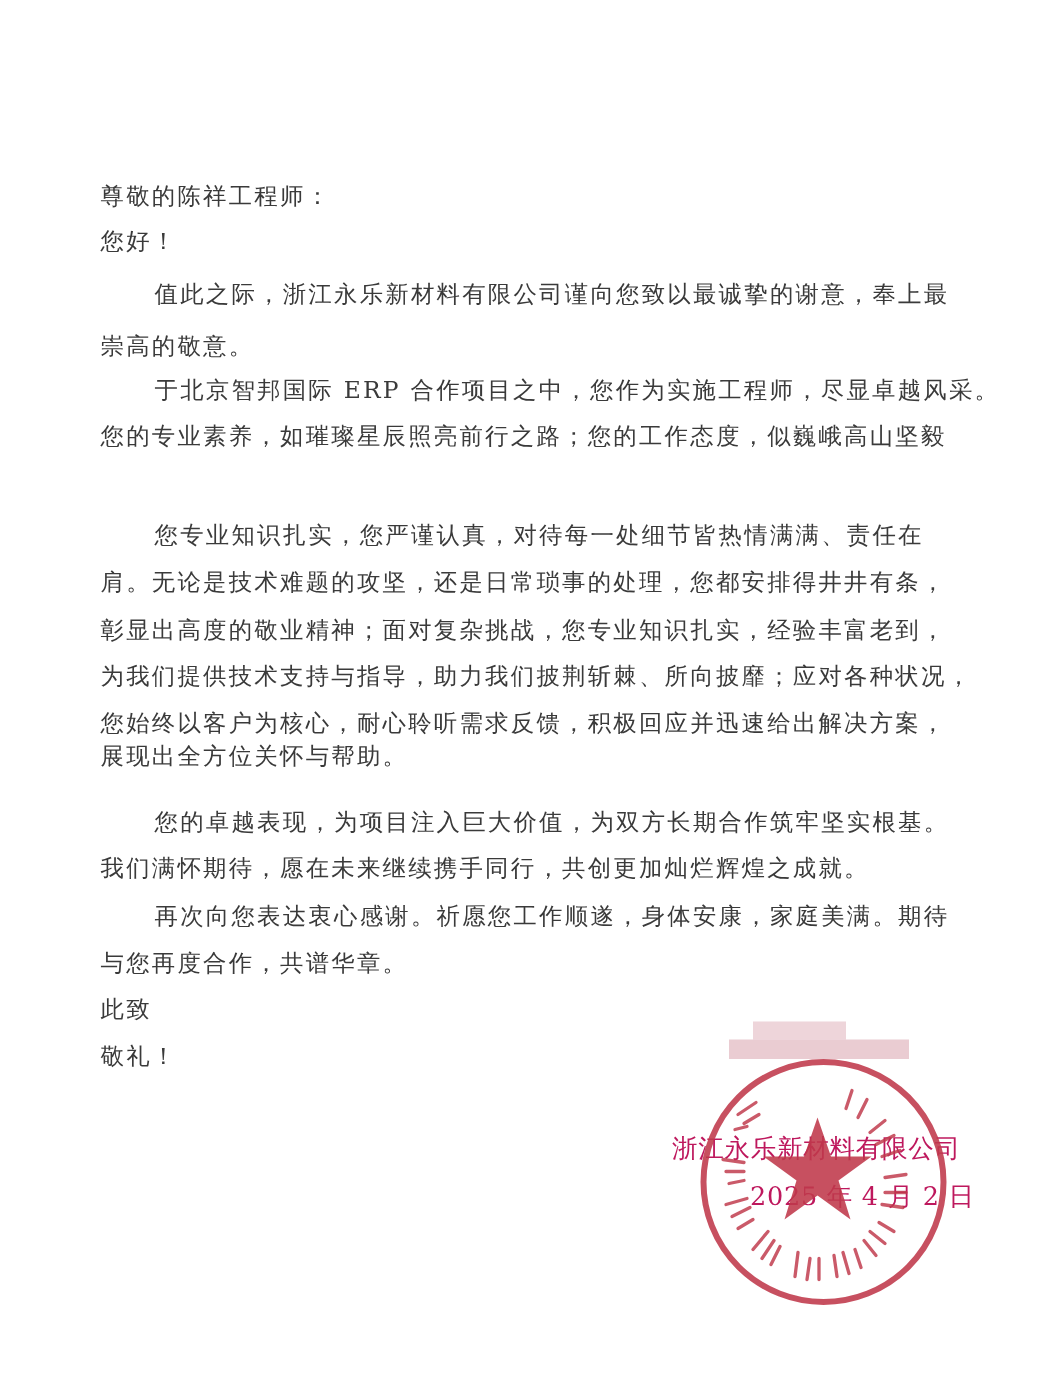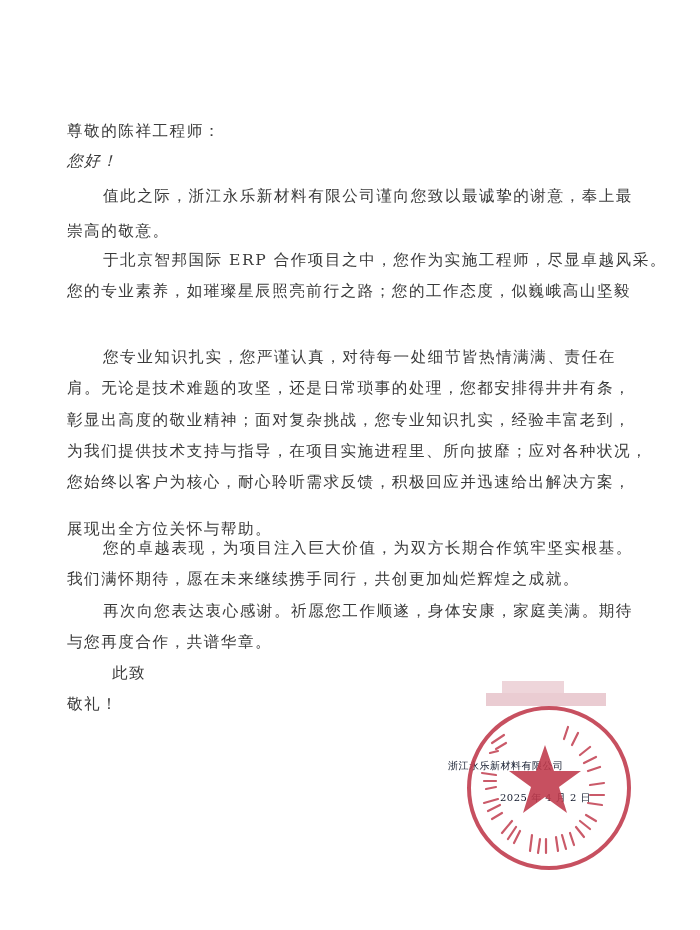--- a/index.html
+++ b/index.html
@@ -24,24 +24,24 @@
       position: absolute;
       left: 67px;
       font-size: 15.6px;
       line-height: 20px;
       white-space: nowrap;
       letter-spacing: 1.5px;
     }
     .indent { left: 103px; }
     .sig {
       position: absolute;
-      font-size: 10px;
+      font-size: 17px;
       line-height: 20px;
       white-space: nowrap;
-      color: #0f172a;
+      color: #be185d;
       letter-spacing: 0.5px;
     }
     .stamp {
       position: absolute;
       left: 462px;
       top: 703px;
       width: 172px;
       height: 172px;
       opacity: 0.88;
     }
@@ -50,42 +50,42 @@
       background: #d8a9b2;
       opacity: 0.6;
     }
   </style>
 </head>
 <body>
 
 <div class="page">
 
   <div class="line" style="top:121px;">尊敬的陈祥工程师：</div>
-  <div class="line" style="top:151px;font-style:italic;">您好！</div>
+  <div class="line" style="top:151px;">您好！</div>
 
   <div class="line indent" style="top:186px;">值此之际，浙江永乐新材料有限公司谨向您致以最诚挚的谢意，奉上最</div>
   <div class="line" style="top:221px;">崇高的敬意。</div>
 
   <div class="line indent" style="top:250px;">于北京智邦国际 ERP 合作项目之中，您作为实施工程师，尽显卓越风采。</div>
   <div class="line" style="top:281px;">您的专业素养，如璀璨星辰照亮前行之路；您的工作态度，似巍峨高山坚毅</div>
 
   <div class="line indent" style="top:347px;">您专业知识扎实，您严谨认真，对待每一处细节皆热情满满、责任在</div>
   <div class="line" style="top:410px;">彰显出高度的敬业精神；面对复杂挑战，您专业知识扎实，经验丰富老到，</div>
   <div class="line" style="top:378px;">肩。无论是技术难题的攻坚，还是日常琐事的处理，您都安排得井井有条，</div>
-  <div class="line" style="top:441px;">为我们提供技术支持与指导，在项目实施进程里、所向披靡；应对各种状况，</div>
+  <div class="line" style="top:441px;">为我们提供技术支持与指导，助力我们披荆斩棘、所向披靡；应对各种状况，</div>
   <div class="line" style="top:472px;">您始终以客户为核心，耐心聆听需求反馈，积极回应并迅速给出解决方案，</div>
-  <div class="line" style="top:519px;">展现出全方位关怀与帮助。</div>
+  <div class="line" style="top:494px;">展现出全方位关怀与帮助。</div>
 
   <div class="line indent" style="top:538px;">您的卓越表现，为项目注入巨大价值，为双方长期合作筑牢坚实根基。</div>
   <div class="line" style="top:569px;">我们满怀期待，愿在未来继续携手同行，共创更加灿烂辉煌之成就。</div>
 
   <div class="line indent" style="top:601px;">再次向您表达衷心感谢。祈愿您工作顺遂，身体安康，家庭美满。期待</div>
   <div class="line" style="top:632px;">与您再度合作，共谱华章。</div>
 
-  <div class="line" style="top:663px;margin-left:45px;">此致</div>
+  <div class="line" style="top:663px;">此致</div>
   <div class="line" style="top:694px;text-align:center;">敬礼！</div>
 
   <div class="sig" style="left:448px; top:756px;">浙江永乐新材料有限公司</div>
   <div class="sig" style="left:500px; top:788px;">2025 年 4 月 2 日</div>
 
   <div class="blur-block" style="left:502px; top:681px; width:62px; height:12px; background:#e2b9c1;"></div>
   <div class="blur-block" style="left:486px; top:693px; width:120px; height:13px; background:#dcaab4;"></div>
 
   <svg class="stamp" viewBox="0 0 172 172">
     <circle cx="87" cy="85" r="80" fill="none" stroke="#c0394b" stroke-width="4"></circle>

